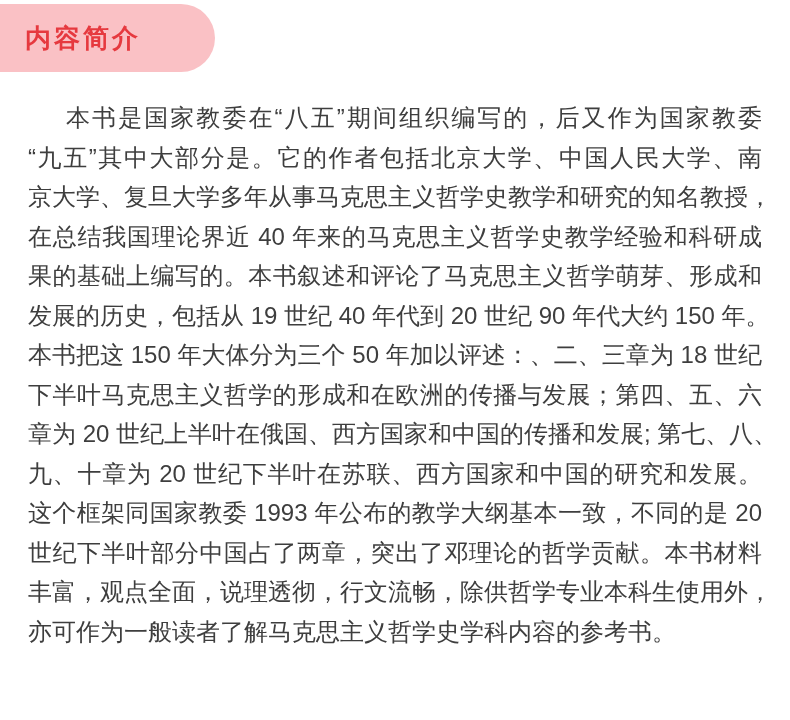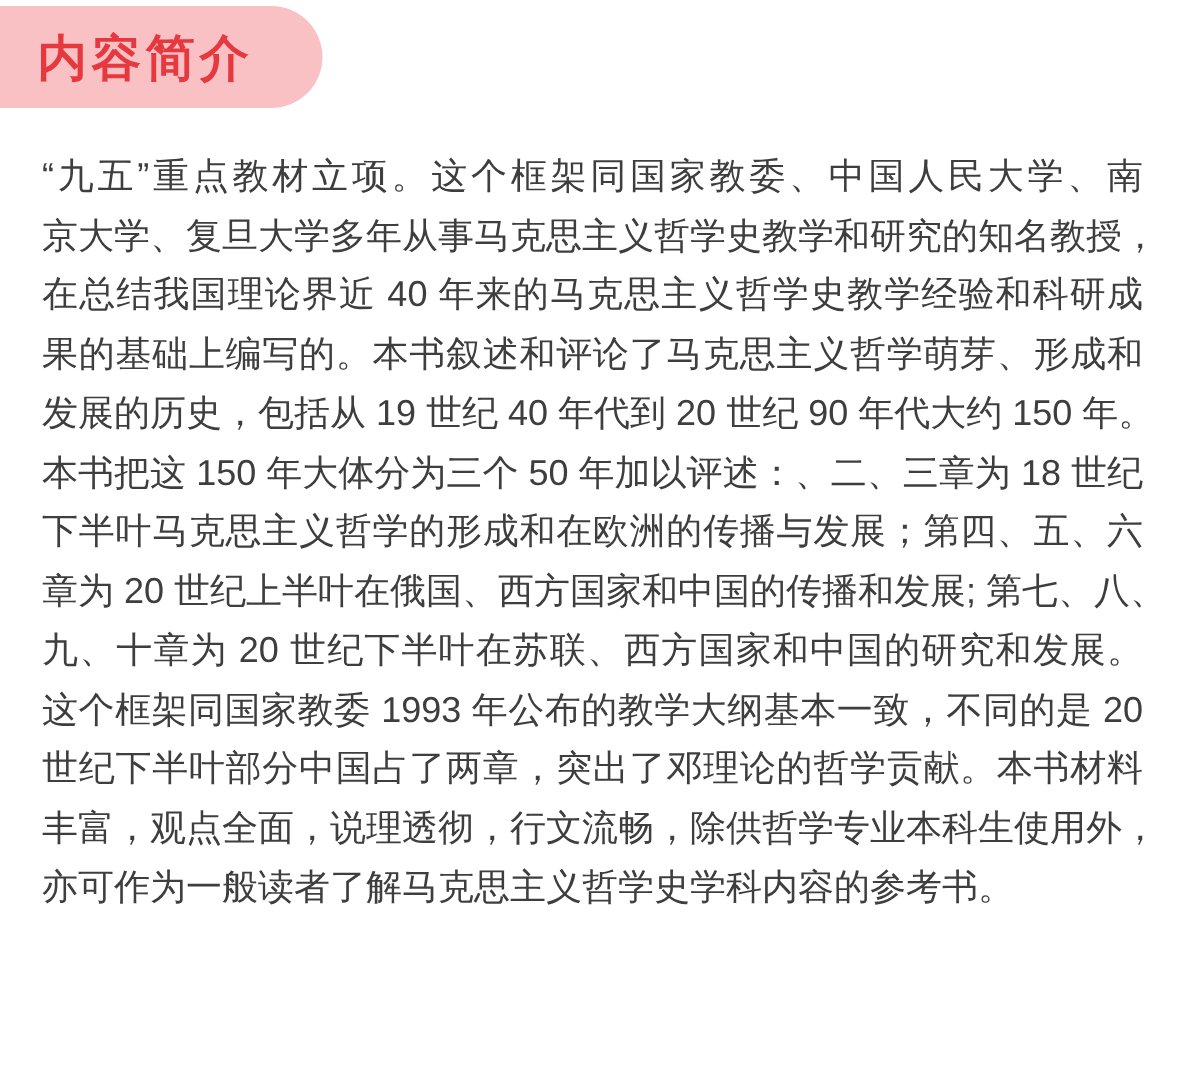--- a/index.html
+++ b/index.html
@@ -22,21 +22,21 @@
     height: 68px;
     background: #fac1c5;
     border-radius: 0 34px 34px 0;
     display: flex;
     align-items: center;
     padding-left: 25px;
     box-sizing: border-box;
   }
   .badge-label {
     color: #e6393f;
-    font-size: 33px;
+    font-size: 26px;
     font-weight: bold;
     letter-spacing: 3px;
     line-height: 1;
     white-space: nowrap;
   }
   .content {
     position: absolute;
     left: 28px;
     top: 98px;
     width: 734px;
@@ -62,21 +62,22 @@
 </head>
 <body>
 
 <div class="page">
 
   <div class="badge" style="background: rgb(250, 193, 197);">
     <span class="badge-label" style="color: rgb(230, 57, 63);">内容简介</span>
   </div>
 
   <div class="content" style="color: rgb(62, 62, 62);">
-    <div class="line">“九五”重点教材立项。这个框架同国家教委、中国人民大学、南</div>
+    <div class="line first">本书是国家教委在“八五”期间组织编写的，后又作为国家教委</div>
+    <div class="line">“九五”其中大部分是。它的作者包括北京大学、中国人民大学、南</div>
     <div class="line">京大学、复旦大学多年从事马克思主义哲学史教学和研究的知名教授，</div>
     <div class="line">在总结我国理论界近 40 年来的马克思主义哲学史教学经验和科研成</div>
     <div class="line">果的基础上编写的。本书叙述和评论了马克思主义哲学萌芽、形成和</div>
     <div class="line">发展的历史，包括从 19 世纪 40 年代到 20 世纪 90 年代大约 150 年。</div>
     <div class="line">本书把这 150 年大体分为三个 50 年加以评述：、二、三章为 18 世纪</div>
     <div class="line">下半叶马克思主义哲学的形成和在欧洲的传播与发展；第四、五、六</div>
     <div class="line">章为 20 世纪上半叶在俄国、西方国家和中国的传播和发展; 第七、八、</div>
     <div class="line">九、十章为 20 世纪下半叶在苏联、西方国家和中国的研究和发展。</div>
     <div class="line">这个框架同国家教委 1993 年公布的教学大纲基本一致，不同的是 20</div>
     <div class="line">世纪下半叶部分中国占了两章，突出了邓理论的哲学贡献。本书材料</div>

